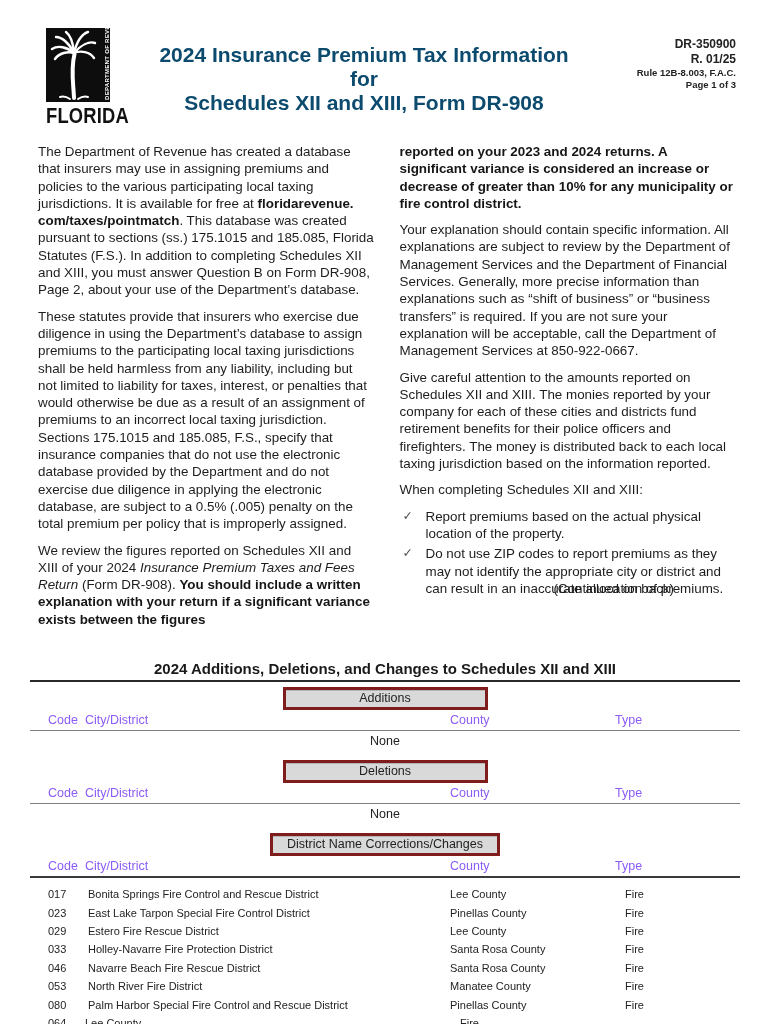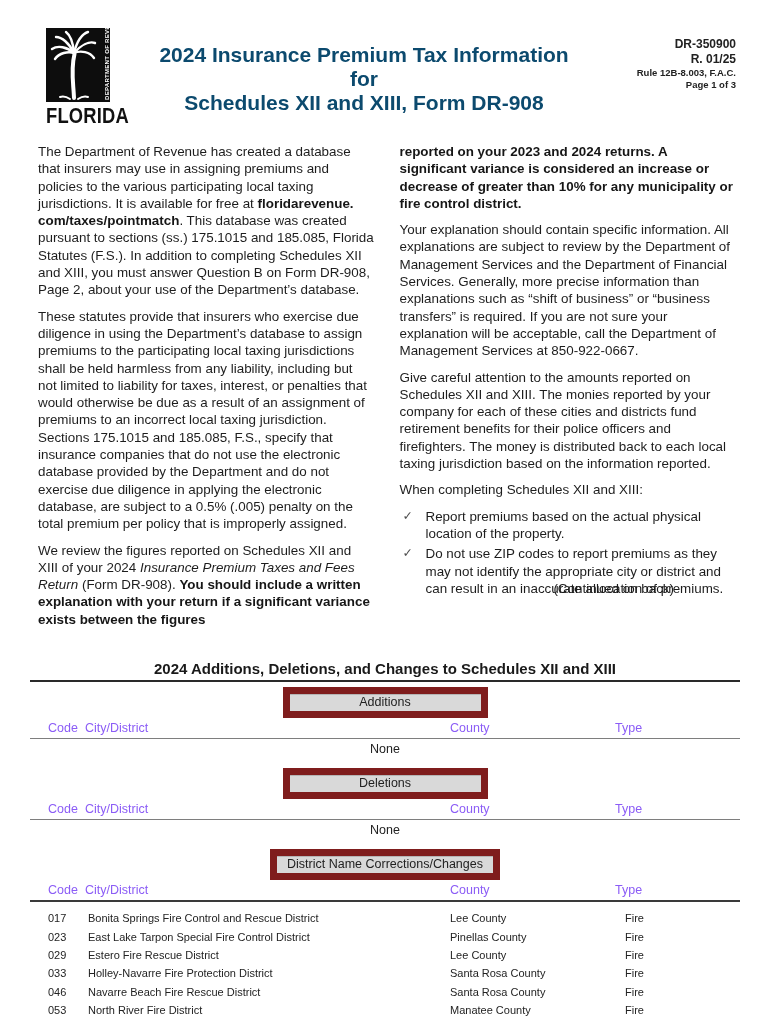--- a/index.html
+++ b/index.html
@@ -54,21 +54,21 @@
   .continued { position: absolute; right: 62px; bottom: 0; white-space: nowrap; }
 
   
   .table-section { position: absolute; left: 0; right: 0; top: 660px; padding: 0 30px; }
   .section-heading {
     text-align: center; font-weight: bold; font-size: 15px; color: #1a1a1a;
     padding-bottom: 3px; border-bottom: 2px solid #2a2a2a;
   }
   .group-label {
     width: 205px; margin: 5px auto 1px auto;
-    background: #d9d9d9; border: 7px solid #7f1d1d;
+    background: #d9d9d9; border: 3px solid #7f1d1d;
     box-shadow: inset 0 1px 0 #b5b5b5;
     text-align: center; font-size: 12.5px; color: #222;
     padding: 1px 0 2px 0;
   }
   .group-label.fit { width: auto; min-width: 200px; max-width: 230px; padding: 1px 4px 2px 4px; }
   .hdr-row, .data-row {
     display: grid;
     grid-template-columns: 37px 365px 165px 1fr;
     padding-left: 18px;
     font-size: 12.5px;

